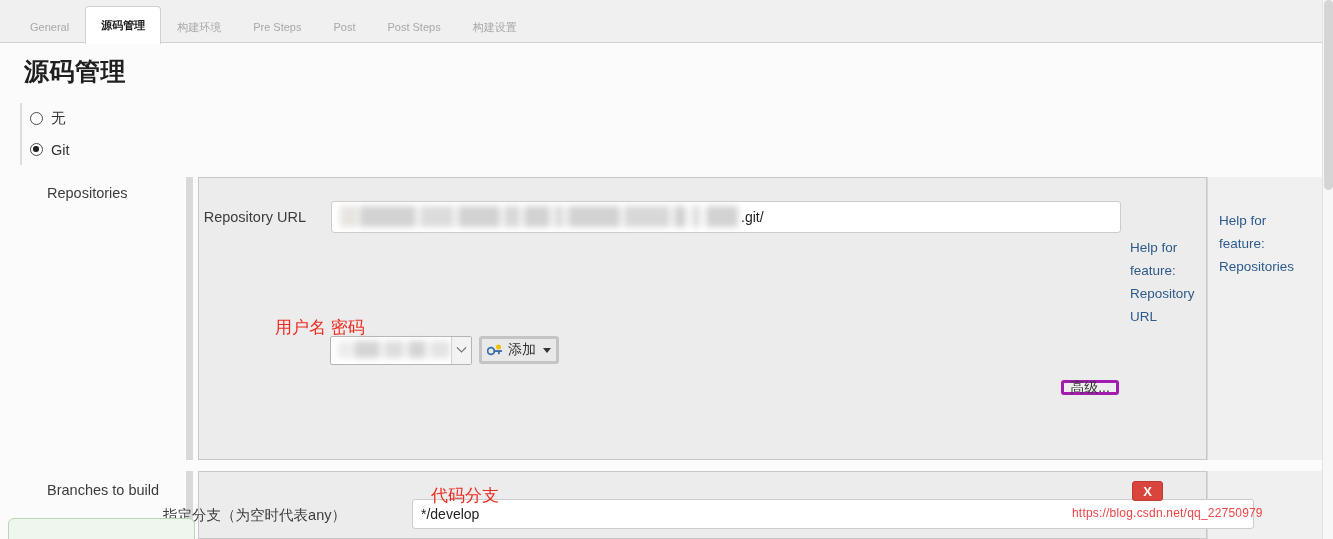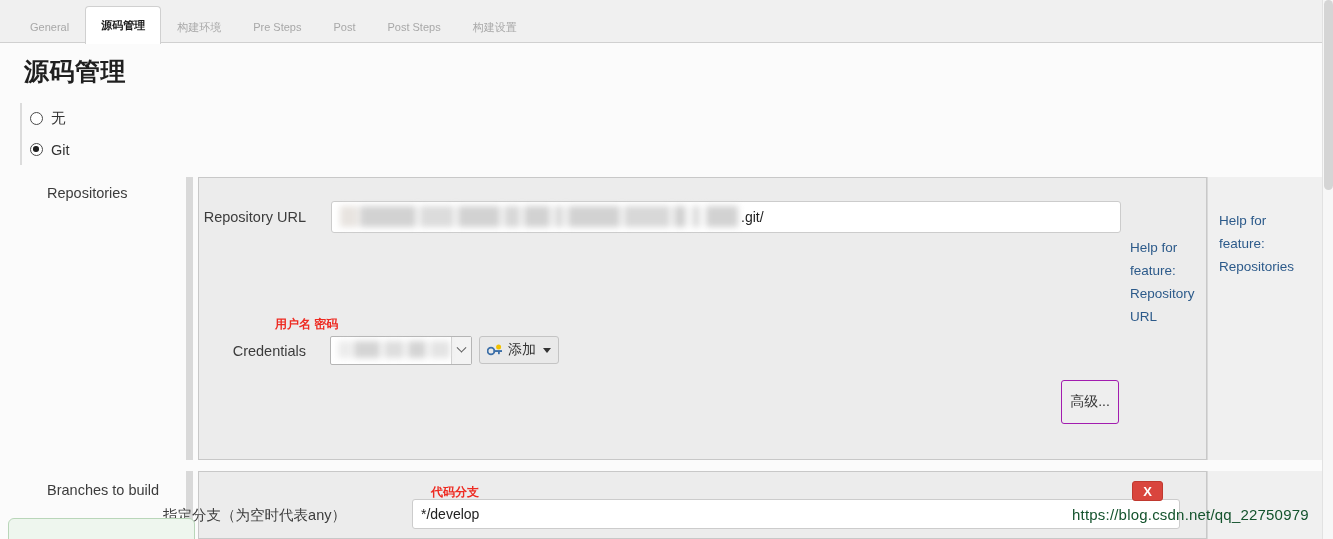--- a/index.html
+++ b/index.html
@@ -169,21 +169,21 @@
     color: #222;
     padding: 0 8px;
     line-height: 28px;
     outline: none;
     font-family: "Liberation Sans", "DejaVu Sans", sans-serif;
   }
   .in-repo-url {
     left: 331px; top: 201px; width: 790px; height: 32px; line-height: 30px;
   }
   .in-branch {
-    left: 412px; top: 499px; width: 768px; height: 30px; line-height: 28px;
+    left: 412px; top: 499px; width: 842px; height: 30px; line-height: 28px;
   }
 
   
   .redact {
     position: absolute;
     pointer-events: none;
     border-radius: 9px;
     filter: blur(3.2px);
   }
   .redact-url { left: 340px; top: 206px; width: 402px; height: 21px; }
@@ -222,39 +222,39 @@
   }
   .redact-cred {
     left: 338px; top: 341px; width: 112px; height: 17px;
   }
   .redact-cred .seg { position: absolute; top: 0; height: 17px; background: #d4d4d4; }
 
   
   .btn {
     position: absolute;
     background: linear-gradient(#fbfbfb, #e9e9e9);
-    border: 1px solid #a21caf;
+    border: 3px solid #a21caf;
     border-radius: 3px;
     font-size: 14px;
     color: #333;
     display: flex;
     align-items: center;
     justify-content: center;
     cursor: pointer;
     white-space: nowrap;
     font-family: "Liberation Sans", "DejaVu Sans", sans-serif;
   }
   .btn-add-cred {
     left: 479px; top: 336px; width: 80px; height: 28px;
     gap: 5px;
     background: #e9e9e9;
     border-color: #c4c4c4;
   }
   .btn-advanced {
-    left: 1061px; top: 380px; width: 58px; height: 44px;
+    left: 1061px; top: 380px; width: 58px; height: 15px;
     background: #eeeeee;
   }
   .btn-add-repo {
     left: 1000px; top: 424px; width: 119px; height: 28px;
     font-weight: bold;
     color: #3a3a3a;
     background: #eeeeee;
   }
   .btn-x {
     left: 1132px; top: 481px; width: 31px; height: 20px;
@@ -285,22 +285,22 @@
     margin-top: 28px;
   }
   .help-a { left: 1130px; top: 208px; width: 74px; }
   .help-b { left: 1219px; top: 181px; width: 90px; }
   .help-c { left: 1148px; top: 506px; }
 
   
   .annot {
     position: absolute;
     color: #ee2b22;
-    font-size: 12px;
-    font-weight: bold;
+    font-size: 17px;
+    font-weight: normal;
     white-space: nowrap;
   }
   .annot-cred   { left: 275px; top: 316px; }
   .annot-branch { left: 431px; top: 484px; }
 
   
   .green-panel {
     position: absolute;
     left: 8px; top: 518px;
     width: 187px; height: 40px;
@@ -322,22 +322,22 @@
     left: 1px; top: 0;
     width: 9px; height: 190px;
     background: #d5d5d5;
     border-radius: 5px;
   }
 
   
   .watermark {
     position: absolute;
     left: 1072px; top: 506px;
-    font-size: 15px;
-    color: #14532d;
+    font-size: 12px;
+    color: #ef4444;
     white-space: nowrap;
     pointer-events: none;
     letter-spacing: 0.2px;
   }
 </style>
 </head>
 <body>
 
 <div id="page">
 
@@ -386,21 +386,20 @@
     <span class="seg" style="left:214px;width:10px;background:#dcdcdc;"></span>
     <span class="seg" style="left:228px;width:52px;"></span>
     <span class="seg" style="left:284px;width:46px;background:#d8d8d8;"></span>
     <span class="seg" style="left:334px;width:12px;"></span>
     <span class="seg" style="left:352px;width:8px;background:#dcdcdc;"></span>
     <span class="seg" style="left:366px;width:32px;"></span>
   </div>
   <div class="git-suffix">.git/</div>
 
   <div class="annot annot-cred">用户名 密码</div>
-  <div class="field-label lbl-credentials">Credentials</div>
   <div class="select-box">
     <div class="select-arrow-cell">
       <span class="chev"></span>
     </div>
   </div>
   <div class="redact redact-cred">
     <span class="seg" style="left:0px;width:14px;background:#ececec;"></span>
     <span class="seg" style="left:16px;width:26px;"></span>
     <span class="seg" style="left:46px;width:20px;background:#dedede;"></span>
     <span class="seg" style="left:70px;width:18px;"></span>

